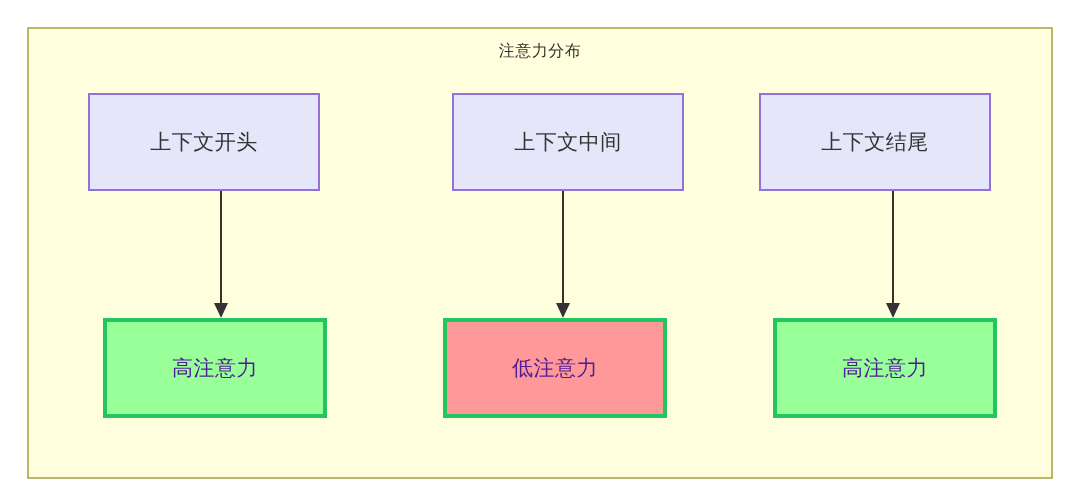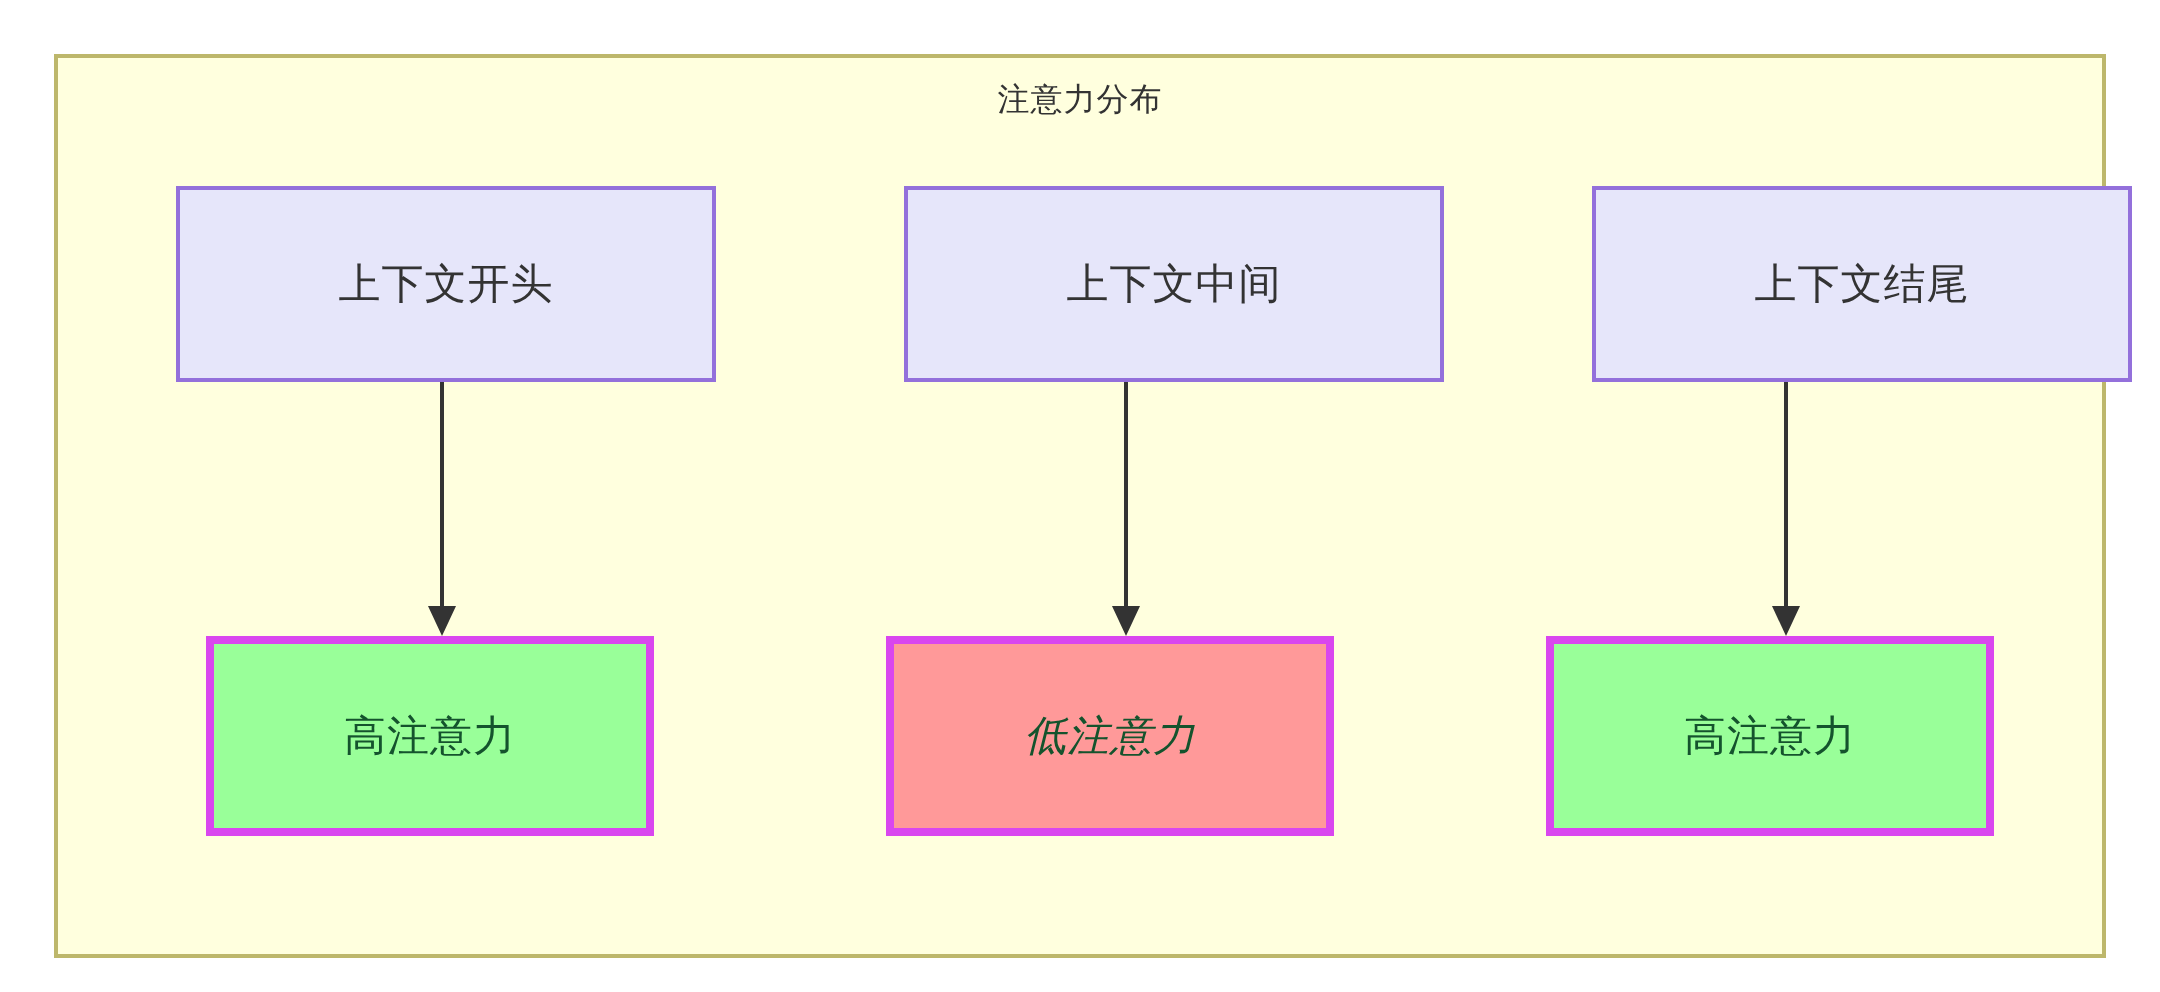--- a/index.html
+++ b/index.html
@@ -43,57 +43,57 @@
     color: #333333;
     letter-spacing: 0.5px;
     line-height: 1.2;
     white-space: nowrap;
   }
 
   
   .node-top {
     position: absolute;
     top: 93px;
-    width: 270px;
+    width: 232px;
     height: 98px;
     background: #e6e6fa;
     border: 2px solid #9370db;
     box-sizing: border-box;
     display: flex;
     align-items: center;
     justify-content: center;
     color: #333333;
     font-size: 21px;
     letter-spacing: 0.5px;
   }
   .node-top.pos-1 { left: 88px; }
   .node-top.pos-2 { left: 452px; }
-  .node-top.pos-3 { left: 759px; margin-left: 37px; }
+  .node-top.pos-3 { left: 759px; }
 
   
   .node-bottom {
     position: absolute;
     top: 318px;
     width: 224px;
     height: 100px;
-    border: 4px solid #d946ef;
+    border: 4px solid #22c55e;
     box-sizing: border-box;
     display: flex;
     align-items: center;
     justify-content: center;
-    color: #14532d;
+    color: #4c1d95;
     font-size: 21px;
     letter-spacing: 0.5px;
   }
   .node-bottom.pos-1 { left: 103px; }
   .node-bottom.pos-2 { left: 443px; }
   .node-bottom.pos-3 { left: 773px; }
 
   .fill-high { background: #99ff99; }
-  .fill-low  { background: #ff9999; font-style: italic; }
+  .fill-low  { background: #ff9999; }
 
   
   .edge {
     position: absolute;
     top: 191px;
     width: 2px;
     height: 127px;
   }
   .edge.pos-1 { left: 212px; }
   .edge.pos-2 { left: 554px; }

